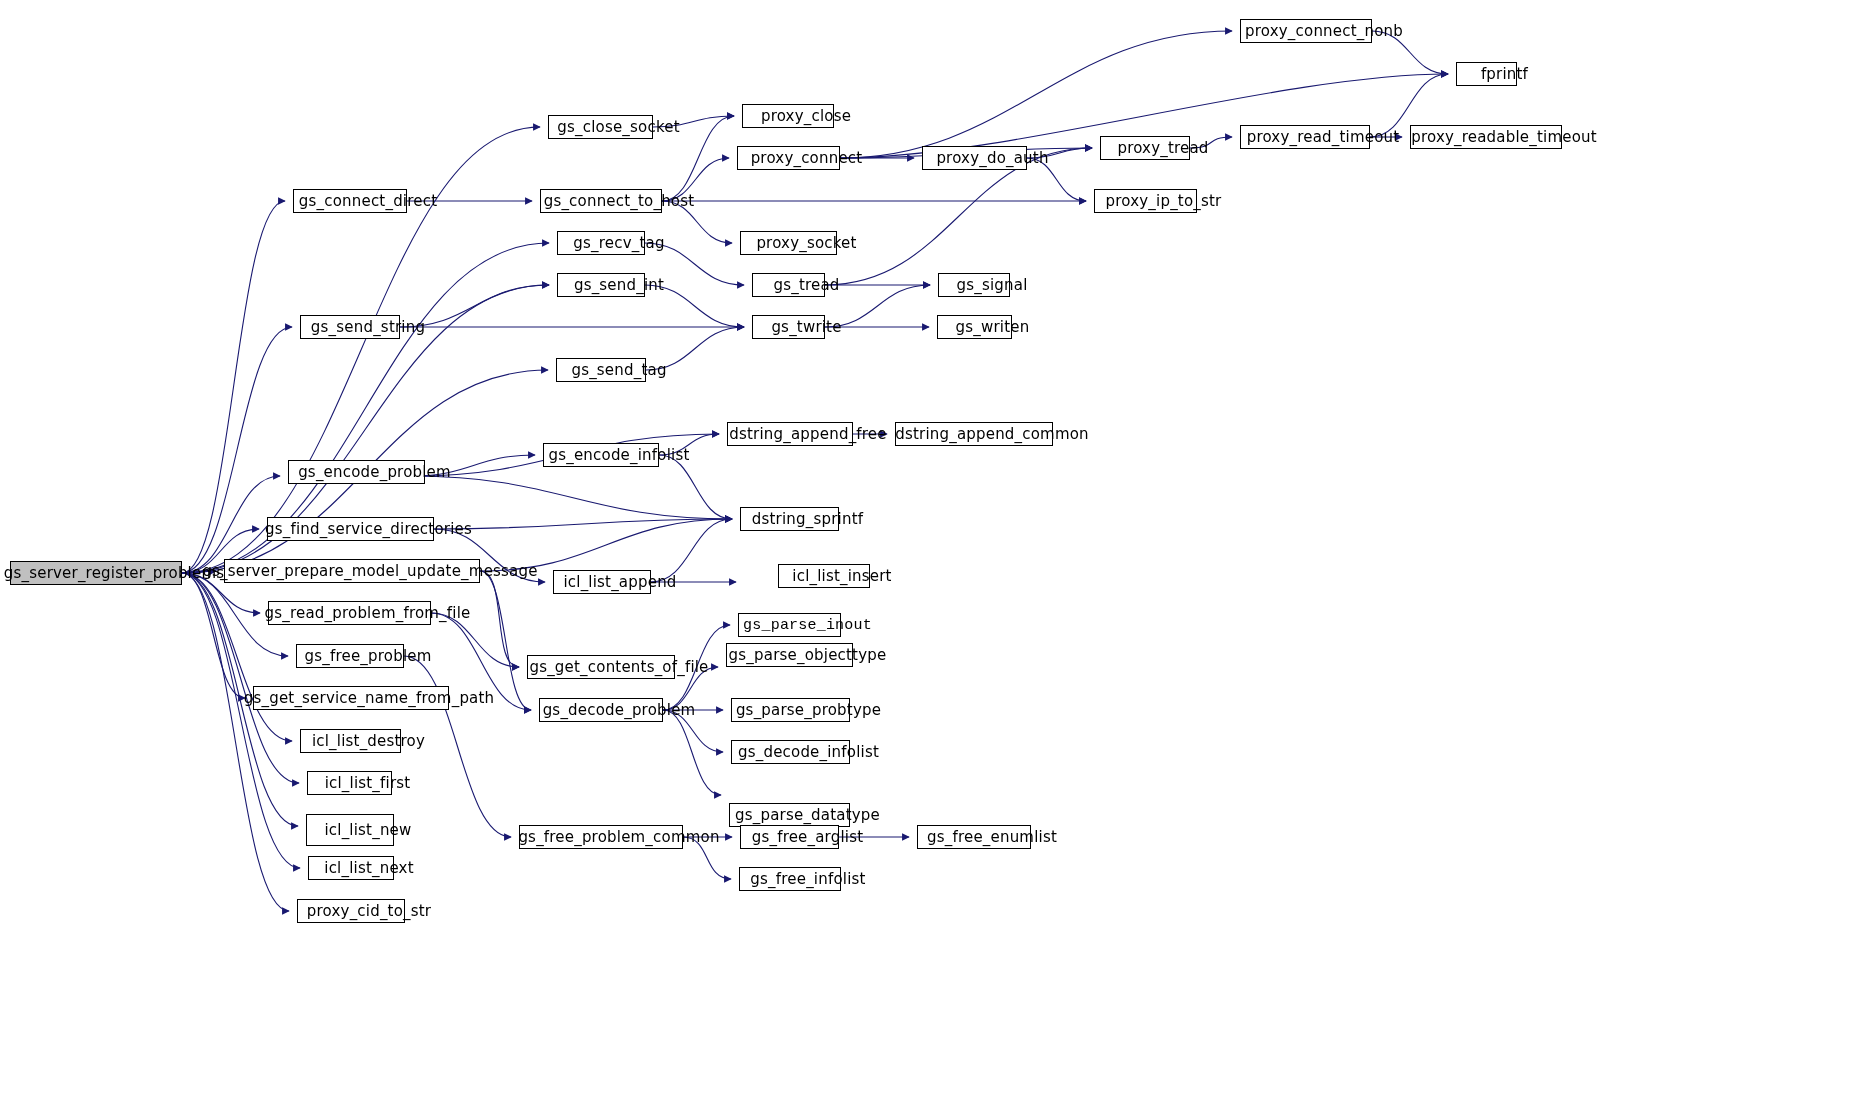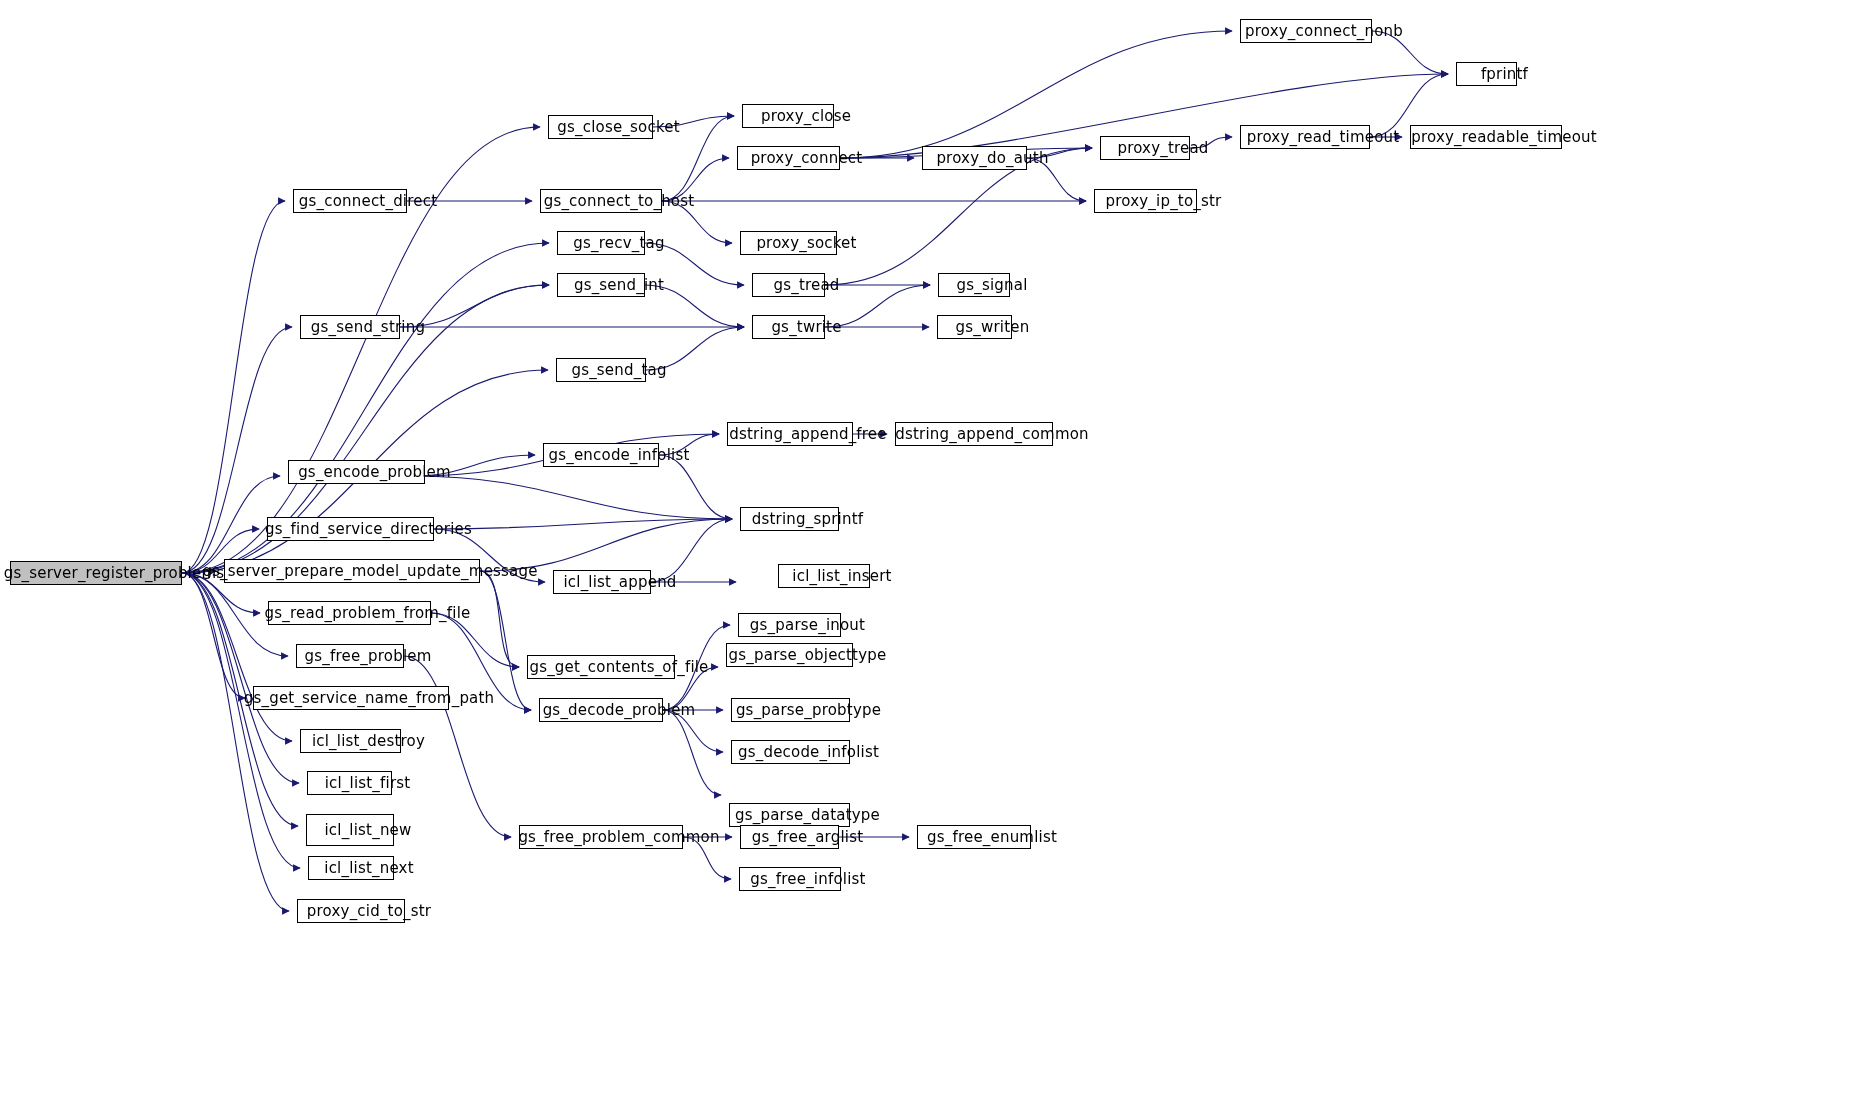--- a/index.html
+++ b/index.html
@@ -147,21 +147,21 @@
       <div class="node" style="left: 727px; top: 422px; width: 126px; height: 24px;">dstring_append_free</div>
       <div class="node" style="left: 895px; top: 422px; width: 158px; height: 24px;">dstring_append_common</div>
       <div class="node" style="left: 543px; top: 443px; width: 116px; height: 24px;">gs_encode_infolist</div>
       <div class="node" style="left: 288px; top: 460px; width: 137px; height: 24px;">gs_encode_problem</div>
       <div class="node" style="left: 740px; top: 507px; width: 99px; height: 24px;">dstring_sprintf</div>
       <div class="node" style="left: 267px; top: 517px; width: 167px; height: 24px;">gs_find_service_directories</div>
       <div class="node" style="left: 224px; top: 559px; width: 256px; height: 24px;">gs_server_prepare_model_update_message</div>
       <div class="node" style="left: 553px; top: 570px; width: 98px; height: 24px;">icl_list_append</div>
       <div class="node" style="left: 744px; top: 564px; width: 92px; height: 24px; margin-left: 34px;">icl_list_insert</div>
       <div class="node" style="left: 268px; top: 601px; width: 163px; height: 24px;">gs_read_problem_from_file</div>
-      <div class="node" style="left: 738px; top: 613px; width: 103px; height: 24px;">gs_parse_inout</div>
+      <div class="node" style="left: 738px; top: 613px; width: 103px; height: 24px; font-family: Liberation Mono, monospace;">gs_parse_inout</div>
       <div class="node" style="left: 296px; top: 644px; width: 108px; height: 24px;">gs_free_problem</div>
       <div class="node" style="left: 527px; top: 655px; width: 148px; height: 24px;">gs_get_contents_of_file</div>
       <div class="node" style="left: 726px; top: 643px; width: 127px; height: 24px;">gs_parse_objecttype</div>
       <div class="node" style="left: 253px; top: 686px; width: 196px; height: 24px;">gs_get_service_name_from_path</div>
       <div class="node" style="left: 539px; top: 698px; width: 124px; height: 24px;">gs_decode_problem</div>
       <div class="node" style="left: 731px; top: 698px; width: 119px; height: 24px;">gs_parse_probtype</div>
       <div class="node" style="left: 300px; top: 729px; width: 101px; height: 24px;">icl_list_destroy</div>
       <div class="node" style="left: 731px; top: 740px; width: 119px; height: 24px;">gs_decode_infolist</div>
       <div class="node" style="left: 307px; top: 771px; width: 85px; height: 24px;">icl_list_first</div>
       <div class="node" style="left: 729px; top: 783px; width: 121px; height: 24px; margin-top: 20px;">gs_parse_datatype</div>

